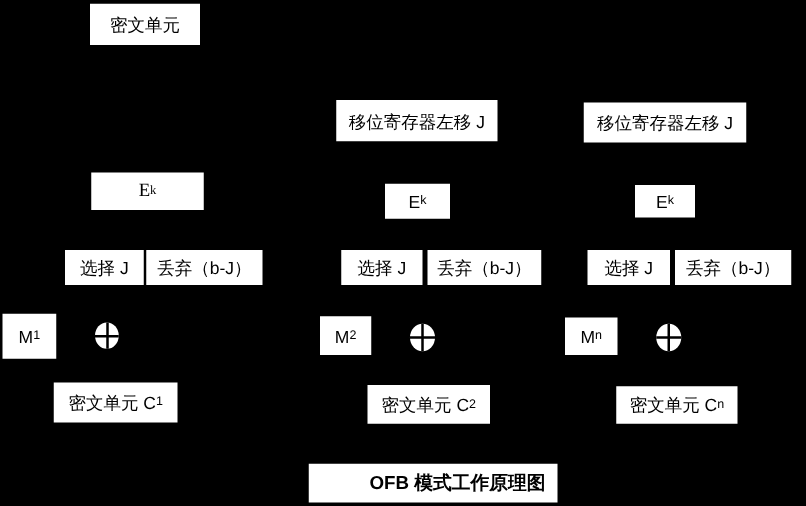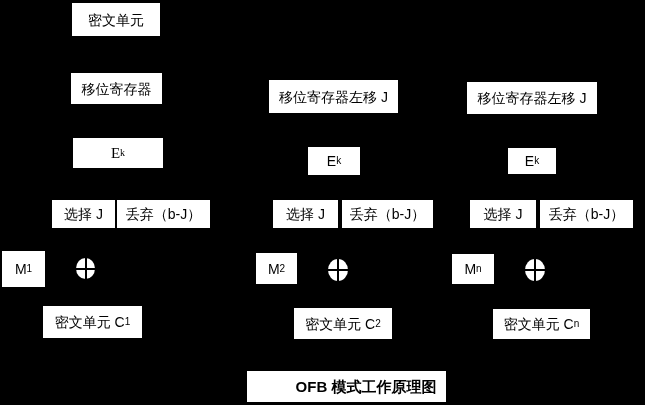--- a/index.html
+++ b/index.html
@@ -71,21 +71,20 @@
   .c3-c    { left:493px; top:309px; width:97px;  height:30px; }
 
   .t-box   { left:247px; top:371px; width:199px; height:31px;padding-left:39px; }
 </style>
 </head>
 <body>
 
 <div class="stage">
 
   <div class="box c1-iv">密文单元</div>
-  <div class="box c1-sr">移位寄存器</div>
   <div class="box c1-ek serif-ek">
     <span>E</span>
       <sub>k</sub>
   </div>
   <div class="box c1-sel">选择 J</div>
   <div class="box c1-dis">丢弃（b-J）</div>
   <div class="box c1-m">
     <span>M</span>
       <sub>1</sub>
   </div>

